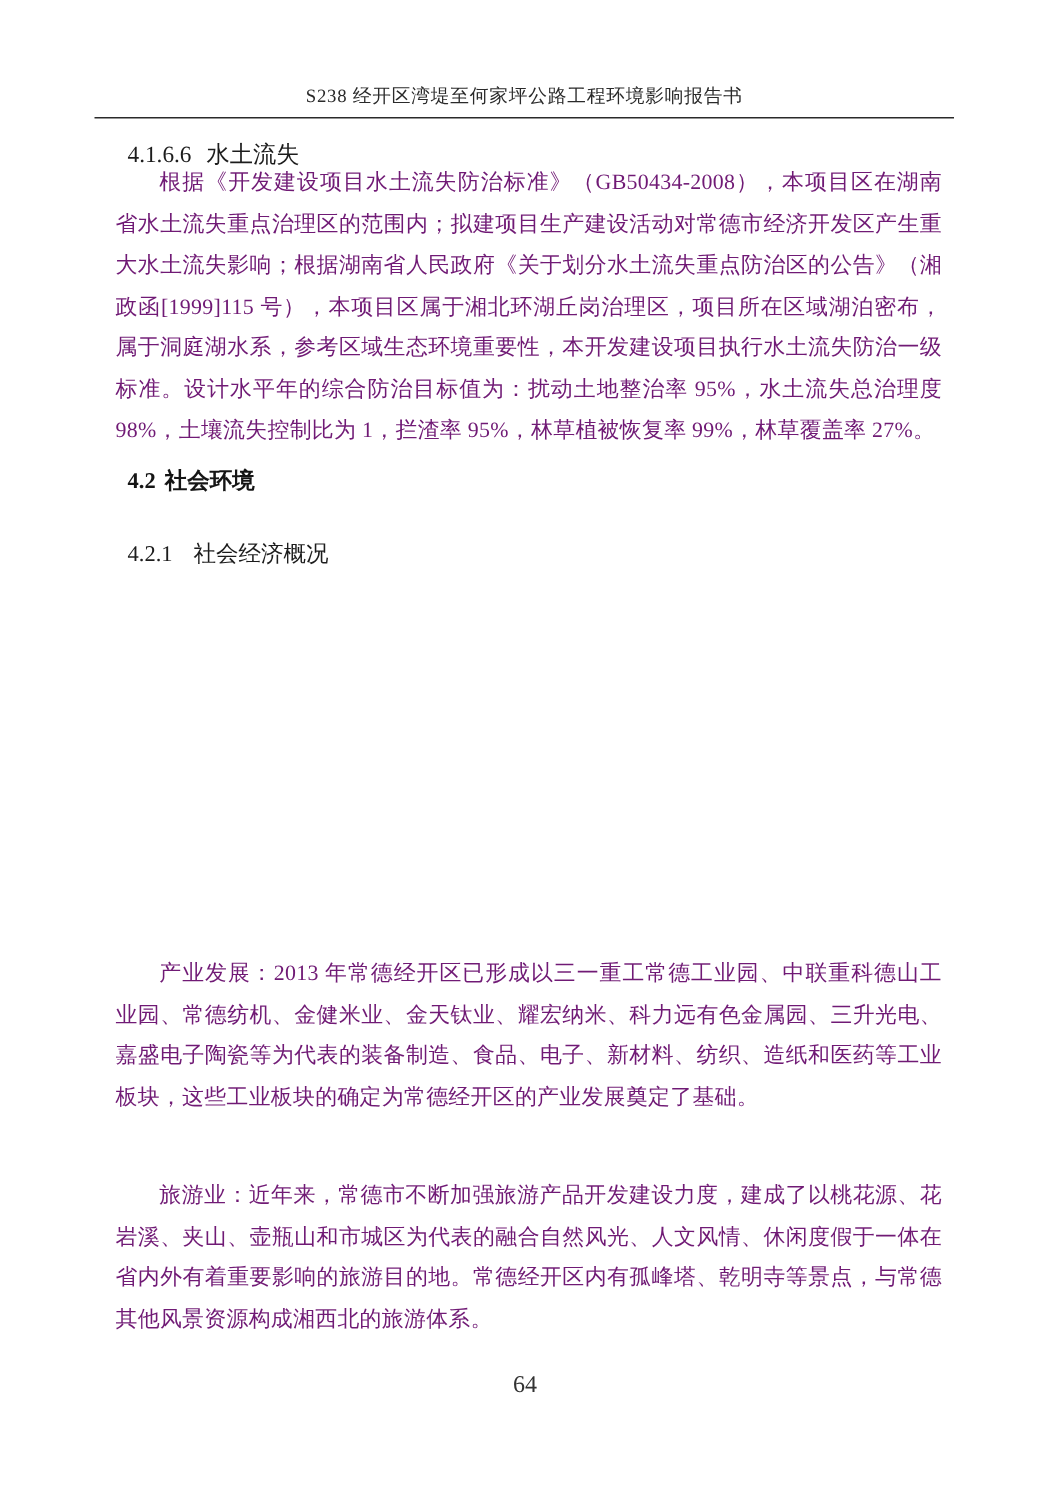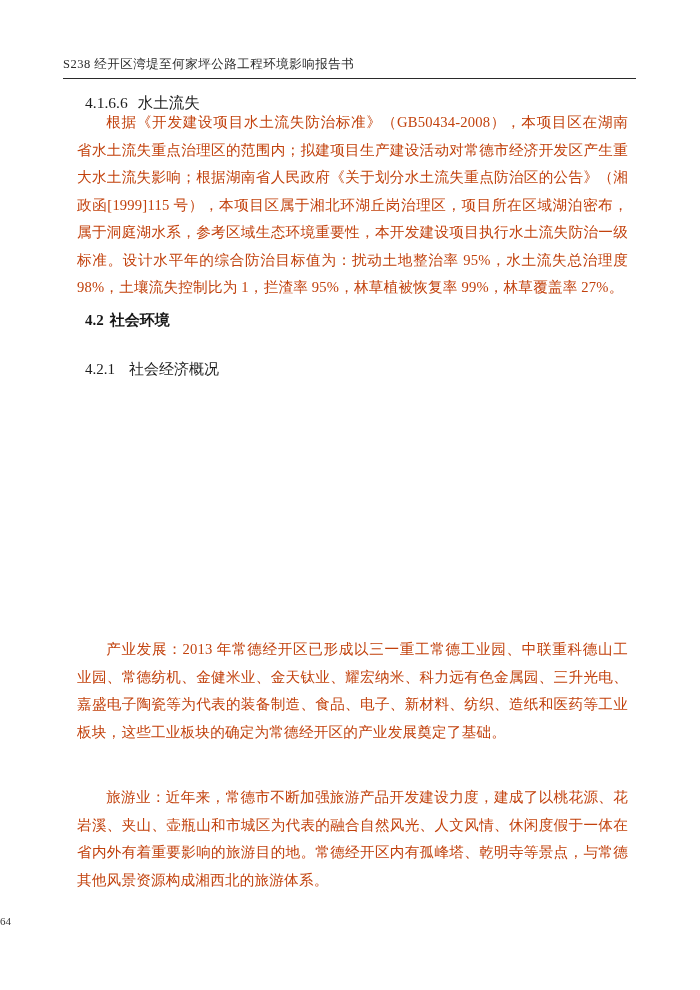--- a/index.html
+++ b/index.html
@@ -14,21 +14,21 @@
     background: #ffffff;
     color: #1c1c1c;
     font-family: "Liberation Serif", "DejaVu Serif", serif;
     overflow: hidden;
   }
   .header {
     position: absolute;
     left: 63px;
     right: 64px;
     top: 56px;
-    text-align: left;
+    text-align: center;
     font-size: 12.5px;
     letter-spacing: 0.5px;
     color: #2a2a2a;
     border-bottom: 1.6px solid #2a2a2a;
     padding-bottom: 5px;
   }
   .h-level3 {
     position: absolute;
     left: 85px;
     top: 93px;
@@ -55,35 +55,35 @@
   .h-level3b .num { margin-right: 14px; }
   .para {
     position: absolute;
     left: 77px;
     width: 551px;
     font-size: 14.6px;
     line-height: 27.5px;
     text-align: justify;
     text-justify: inter-character;
     text-indent: 2em;
-    color: #c2410c;
+    color: #701a75;
     letter-spacing: 0.2px;
   }
   .p1 { top: 109px; }
   .p2 { top: 361px; }
   .p3 { top: 554px; }
   .p4 { top: 636px; }
   .p5 { top: 784px; }
   .footer {
     position: absolute;
     left: 0;
     right: 0;
     top: 915px;
-    text-align: left;
-    font-size: 11px;
+    text-align: center;
+    font-size: 16px;
     color: #333333;
   }
 </style>
 </head>
 <body>
 
 <div class="page">
 
   <div class="header">
     <span>S238 经开区湾堤至何家坪公路工程环境影响报告书</span>

